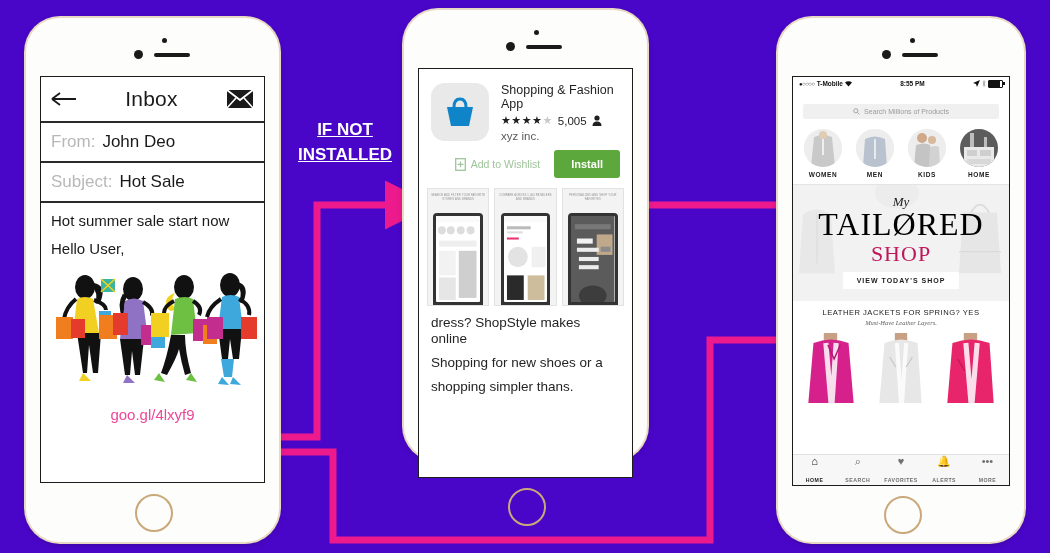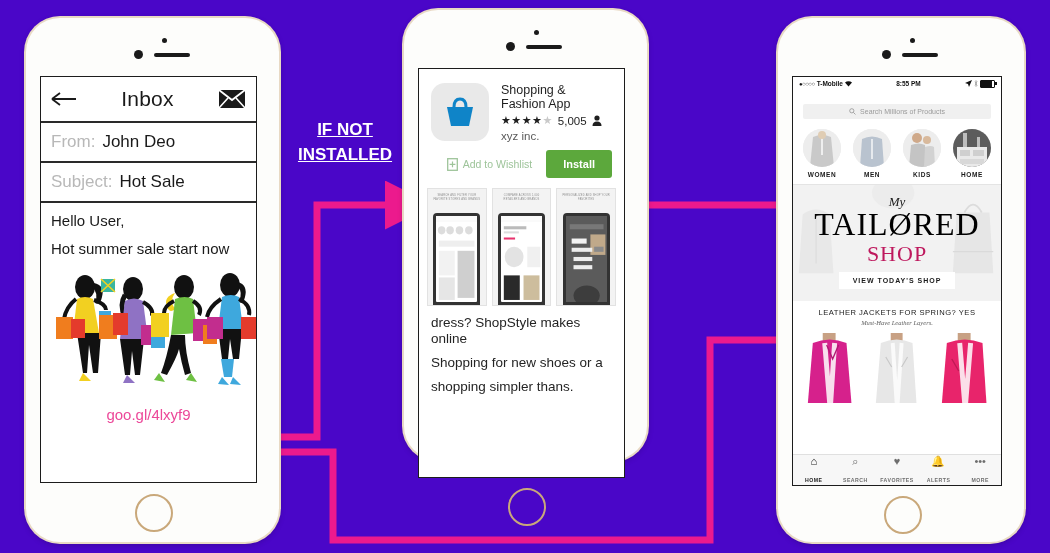--- a/index.html
+++ b/index.html
@@ -20,21 +20,21 @@
     background:#fdfdfb;
     border-radius:34px;
     box-shadow:0 0 0 2px #e8d9c4, 0 2px 6px rgba(0,0,0,.25);
     z-index:10;
   }
   .phone-top{height:58px;position:relative;}
   .cam{position:absolute;width:9px;height:9px;border-radius:50%;background:#1a1a1a;}
   .sensor{position:absolute;width:5px;height:5px;border-radius:50%;background:#1a1a1a;}
   .speaker{position:absolute;width:36px;height:4px;border-radius:2px;background:#1a1a1a;}
   .screen{
-    position:absolute;left:14px;right:22px;
+    position:absolute;left:14px;right:14px;
     background:#ffffff;
     border:1px solid #1c1c1c;
     overflow:hidden;
   }
   .home-btn{
     position:absolute;width:34px;height:34px;border-radius:50%;
     border:2px solid #c9a87a;background:transparent;
   }
 
   
@@ -187,22 +187,22 @@
       <div class="row-field">
         <span class="lbl-gray">From:</span>
         <span class="val-dark">John Deo</span>
       </div>
       <div class="row-field">
         <span class="lbl-gray">Subject:</span>
         <span class="val-dark">Hot Sale</span>
       </div>
 
       <div class="mail-body">
+        <p>Hot summer sale start now</p>
         <p>Hello User,</p>
-        <p>Hot summer sale start now</p>
       </div>
 
       <div class="illus">
         <svg width="223" height="135" viewBox="0 0 223 135">
 
           <g>
             <ellipse cx="44" cy="18" rx="10" ry="12" fill="#111"></ellipse>
             <path d="M53,14 q11,2 8,14 q-2,9 -7,6 q4,-10 -3,-16z" fill="#111"></path>
             <path d="M36,30 q8,-4 16,0 l6,34 l-26,0z" fill="#f2d021"></path>
             <path d="M36,64 l6,40 l4,0 l2,-28 l4,28 l5,0 l3,-40z" fill="#111"></path>

